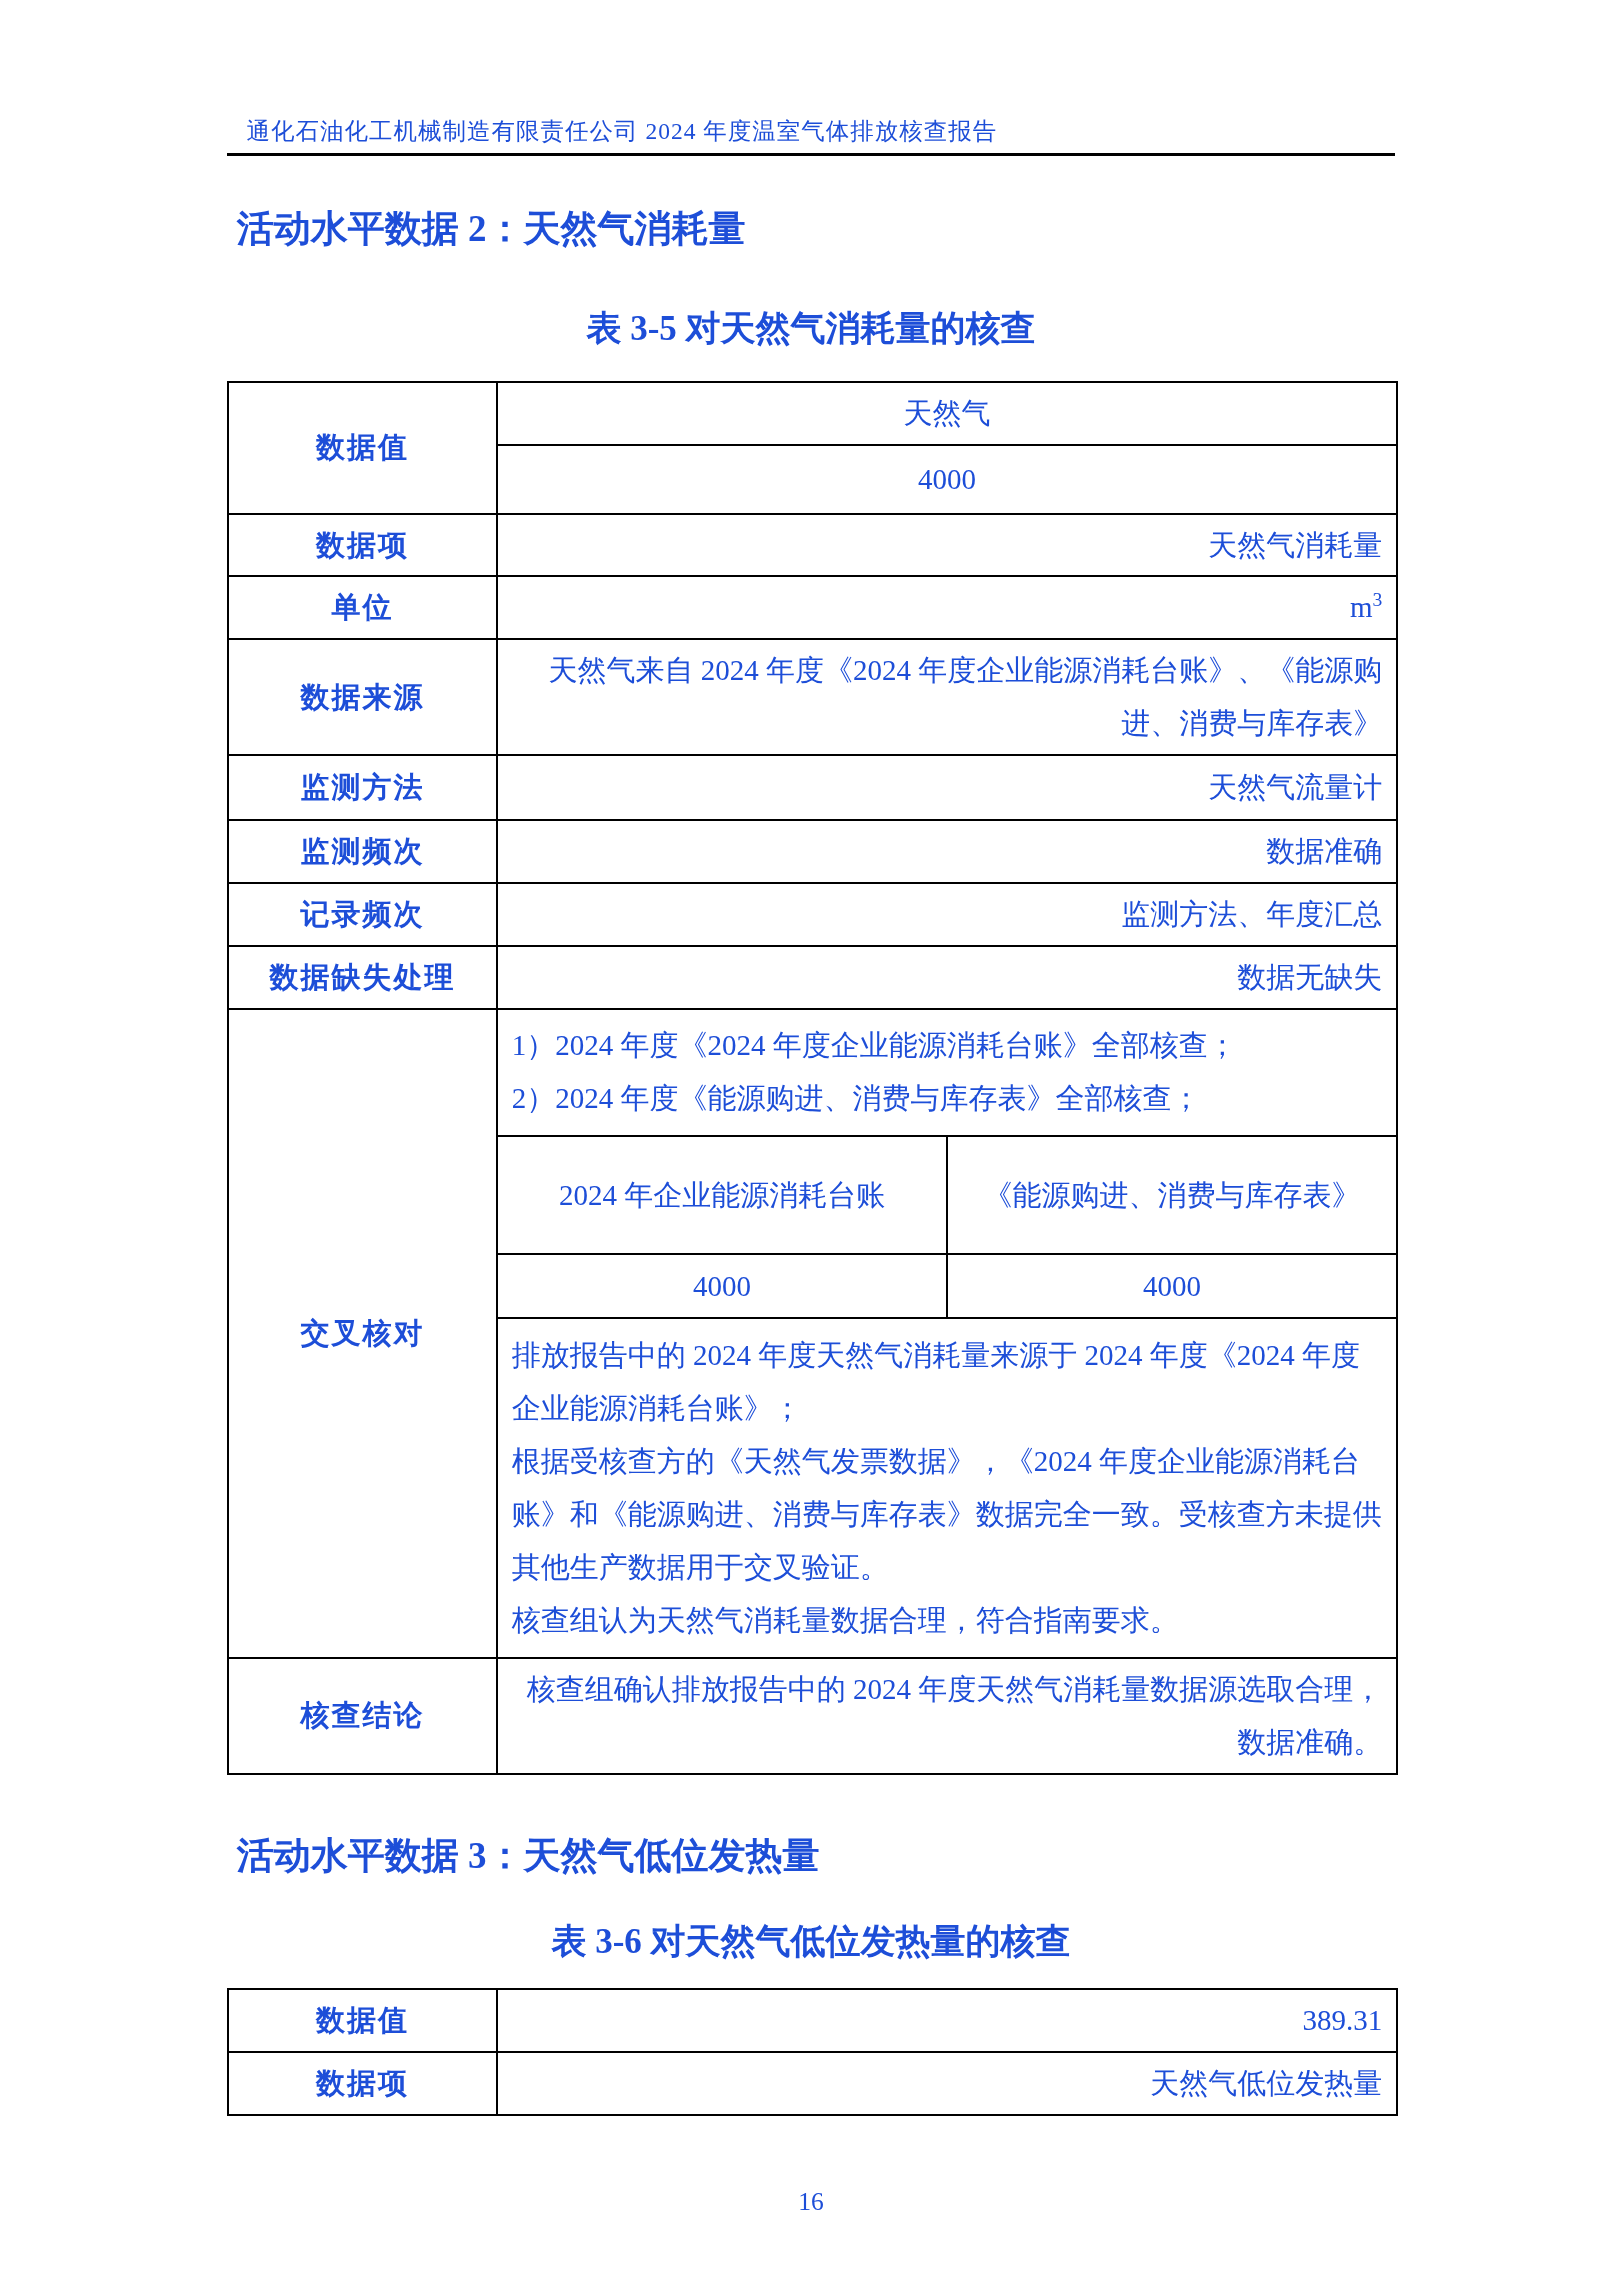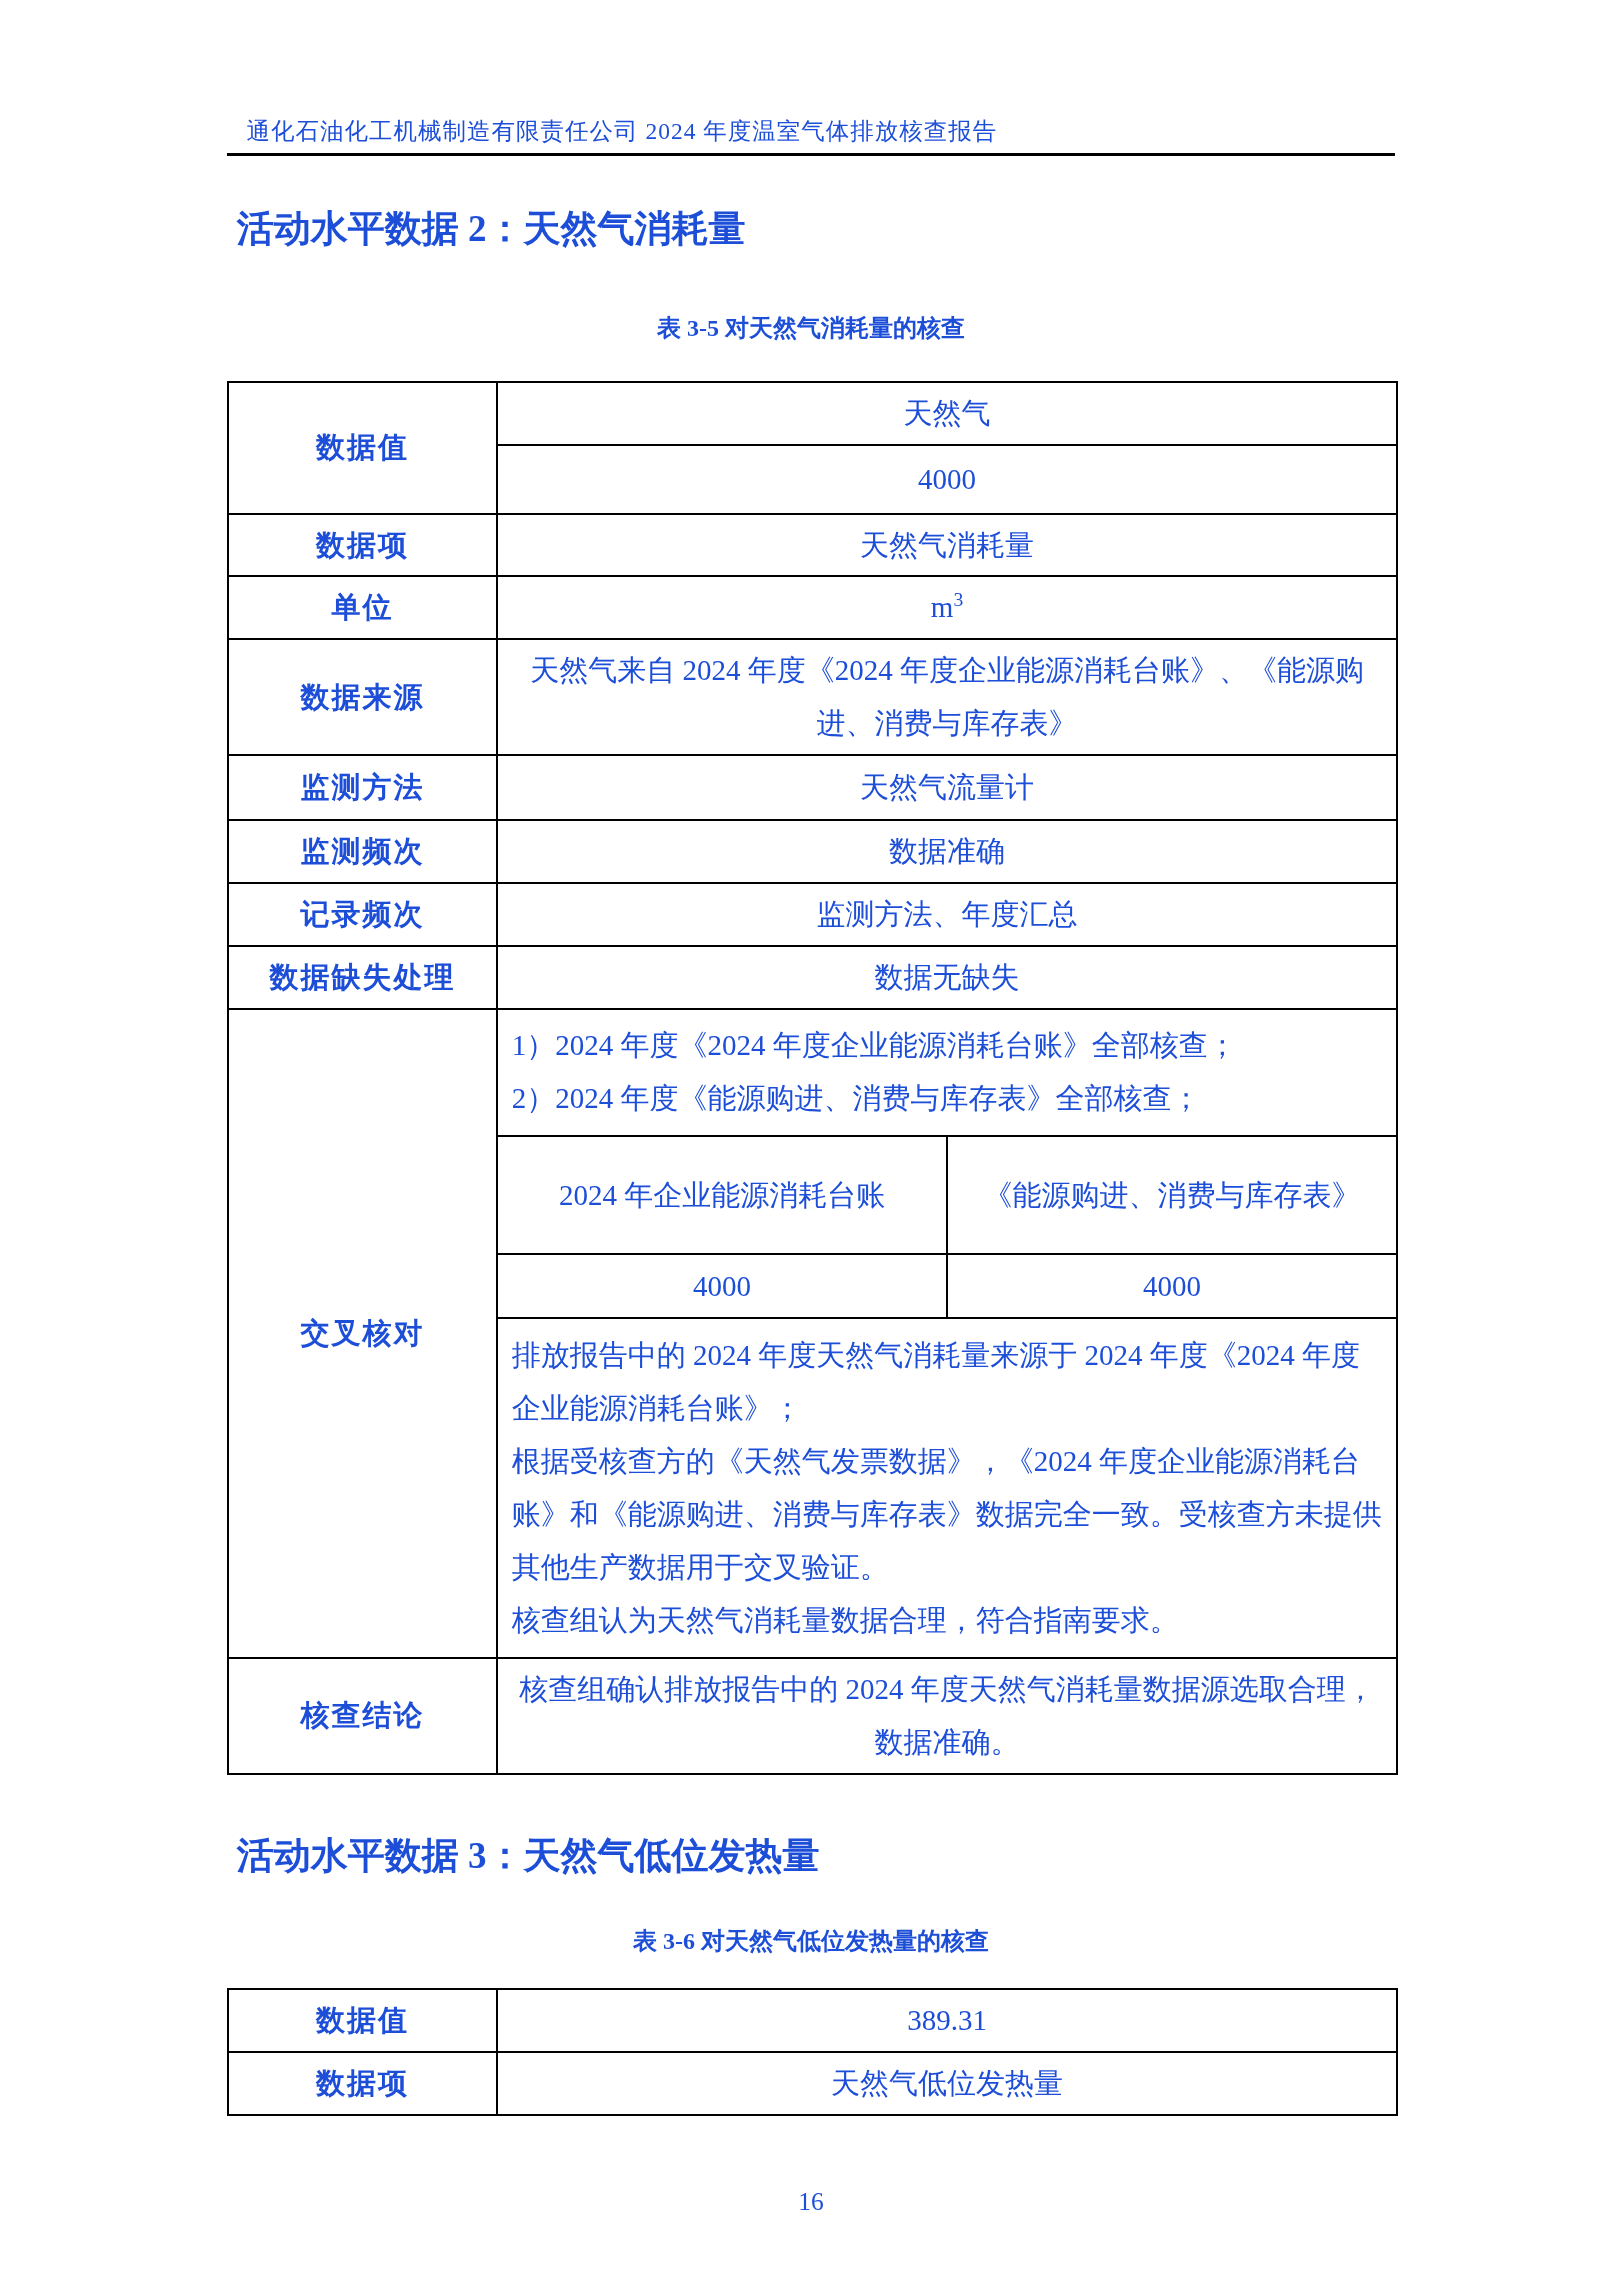--- a/index.html
+++ b/index.html
@@ -35,21 +35,21 @@
   .section-heading {
     margin-top: 49px;
     padding-left: 9.8px;
     font-size: 37px;
     font-weight: bold;
     line-height: 47px;
   }
   .table-title {
     margin-top: 55px;
     text-align: center;
-    font-size: 24px;
+    font-size: 35px;
     font-weight: bold;
     line-height: 43px;
   }
   table.doc-table {
     margin-top: 31px;
     border-collapse: collapse;
     table-layout: fixed;
     width: 1168px;
     font-size: 29px;
   }
@@ -59,21 +59,21 @@
     line-height: 53px;
   }
   td.label-cell {
     text-align: center;
     font-weight: bold;
     letter-spacing: 2px;
     padding: 3.9px 5.9px;
     border-radius: 18px;
   }
   td.value-cell {
-    text-align: center;
+    text-align: right;
     padding: 3.9px 13.7px;
     margin-left: 40px;
   }
   td.center-cell {
     text-align: center;
     padding: 3.9px 9.8px;
   }
   td.para-cell {
     text-align: left;
     padding: 9.8px 13.7px;

